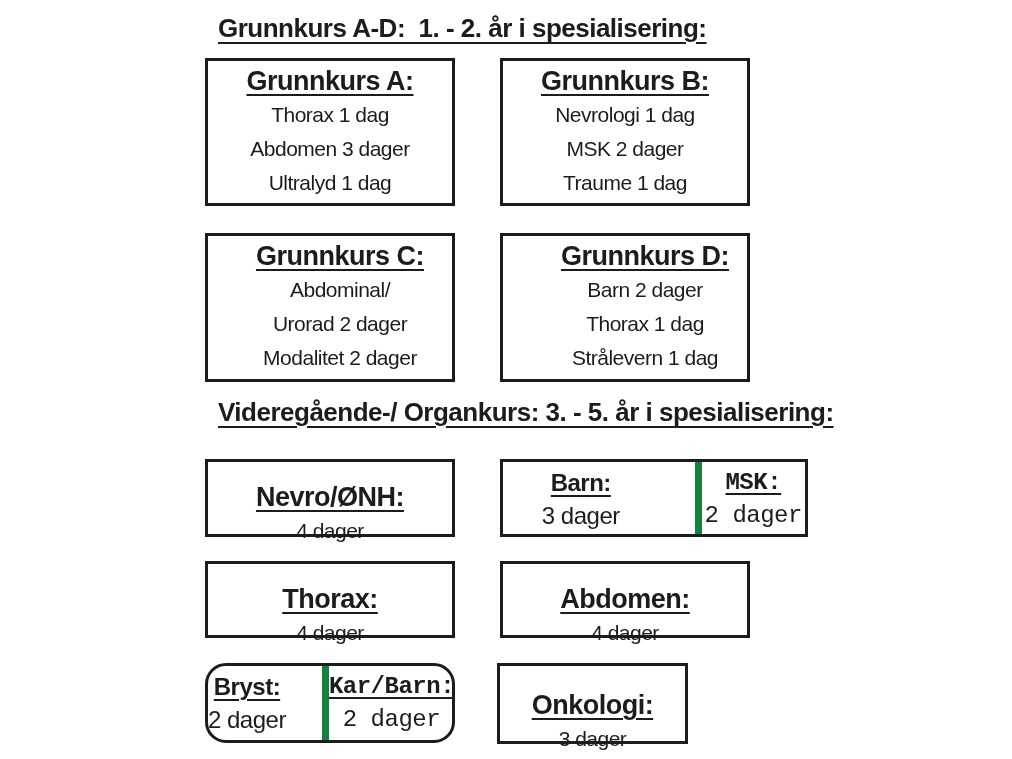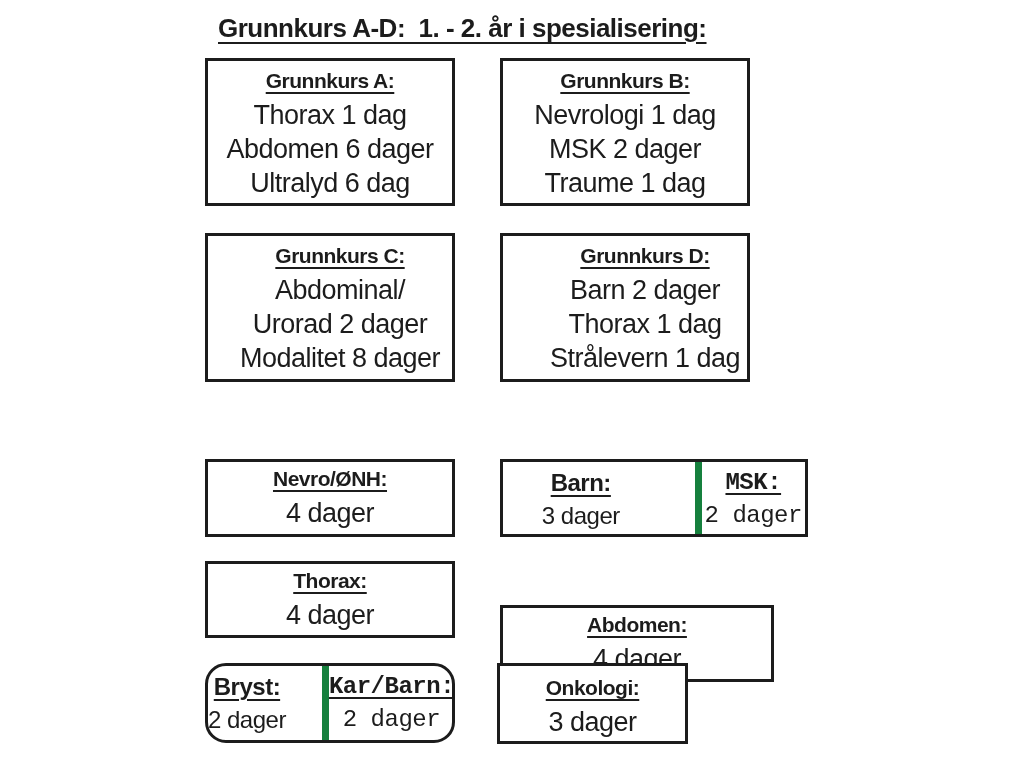--- a/index.html
+++ b/index.html
@@ -28,33 +28,33 @@
     text-align: center;
   }
   .box {
     position: absolute;
     border: 3px solid #1c1c1c;
     box-sizing: border-box;
     text-align: center;
     background: #ffffff;
   }
   .box.big { padding-top: 3px; }
-  .box.small { padding-top: 0; }
+  .box.small { padding-top: 18px; }
   .box-heading {
-    font-size: 21px;
+    font-size: 27px;
     line-height: 34px;
     font-weight: bold;
     letter-spacing: -0.5px;
     text-decoration: underline;
     text-decoration-thickness: 2px;
     text-underline-offset: 4px;
     white-space: nowrap;
   }
   .box-line {
-    font-size: 27px;
+    font-size: 21px;
     line-height: 34px;
     letter-spacing: -0.5px;
     white-space: nowrap;
   }
   .split {
     display: flex;
     align-items: stretch;
     padding-top: 0;
     gap: 36px;
   }
@@ -62,57 +62,58 @@
     box-sizing: border-box;
     padding-top: 4px;
     text-align: center;
   }
   .cell + .cell { border-left: 7px solid #15803d; font-family: Liberation Mono, monospace; }
   .cell .box-heading,
   .cell .box-line {
     font-size: 24px;
     line-height: 33px;
   }
-  .box.onk { padding-top: 5px; }
+  .box.onk { padding-top: 22px; }
 </style>
 </head>
 <body>
 
 <div class="canvas">
 
   <div class="section-title" style="left:218px; top:13px;">Grunnkurs A-D:  1. - 2. år i spesialisering:</div>
 
   <div class="box big" style="left:205px; top:58px; width:250px; height:148px;">
     <div class="box-heading">Grunnkurs A:</div>
     <div class="box-line">Thorax 1 dag</div>
-    <div class="box-line">Abdomen 6 dager</div>
-    <div class="box-line">Ultralyd 6 dag</div>
+    <div class="box-line">Abdomen 3 dager</div>
+    <div class="box-line">Ultralyd 1 dag</div>
   </div>
 
   <div class="box big" style="left:500px; top:58px; width:250px; height:148px;">
     <div class="box-heading">Grunnkurs B:</div>
     <div class="box-line">Nevrologi 1 dag</div>
     <div class="box-line">MSK 2 dager</div>
     <div class="box-line">Traume 1 dag</div>
   </div>
 
   <div class="box big" style="left:205px; top:233px; width:250px; height:149px;padding-left:20px;">
     <div class="box-heading">Grunnkurs C:</div>
     <div class="box-line">Abdominal/</div>
     <div class="box-line">Urorad 2 dager</div>
-    <div class="box-line">Modalitet 8 dager</div>
+    <div class="box-line">Modalitet 2 dager</div>
   </div>
 
   <div class="box big" style="left:500px; top:233px; width:250px; height:149px;padding-left:40px;">
     <div class="box-heading">Grunnkurs D:</div>
     <div class="box-line">Barn 2 dager</div>
     <div class="box-line">Thorax 1 dag</div>
     <div class="box-line">Strålevern 1 dag</div>
   </div>
 
+  <div class="section-title" style="left:218px; top:397px;">Videregående-/ Organkurs: 3. - 5. år i spesialisering:</div>
 
   <div class="box small" style="left:205px; top:459px; width:250px; height:78px;">
     <div class="box-heading">Nevro/ØNH:</div>
     <div class="box-line">4 dager</div>
   </div>
 
   <div class="box split" style="left:500px; top:459px; width:308px; height:78px;">
     <div class="cell" style="flex:185 0 0;">
       <div class="box-heading">Barn:</div>
       <div class="box-line">3 dager</div>
@@ -121,21 +122,21 @@
       <div class="box-heading">MSK:</div>
       <div class="box-line">2 dager</div>
     </div>
   </div>
 
   <div class="box small" style="left:205px; top:561px; width:250px; height:77px;">
     <div class="box-heading">Thorax:</div>
     <div class="box-line">4 dager</div>
   </div>
 
-  <div class="box small" style="left:500px; top:561px; width:274px; height:77px;margin-top:44px;">
+  <div class="box small" style="left:500px; top:561px; width:250px; height:77px;">
     <div class="box-heading">Abdomen:</div>
     <div class="box-line">4 dager</div>
   </div>
 
   <div class="box split" style="left:205px; top:663px; width:250px; height:80px;border-radius:21px;">
     <div class="cell" style="flex:125 0 0;">
       <div class="box-heading">Bryst:</div>
       <div class="box-line">2 dager</div>
     </div>
     <div class="cell" style="flex:125 0 0;">

